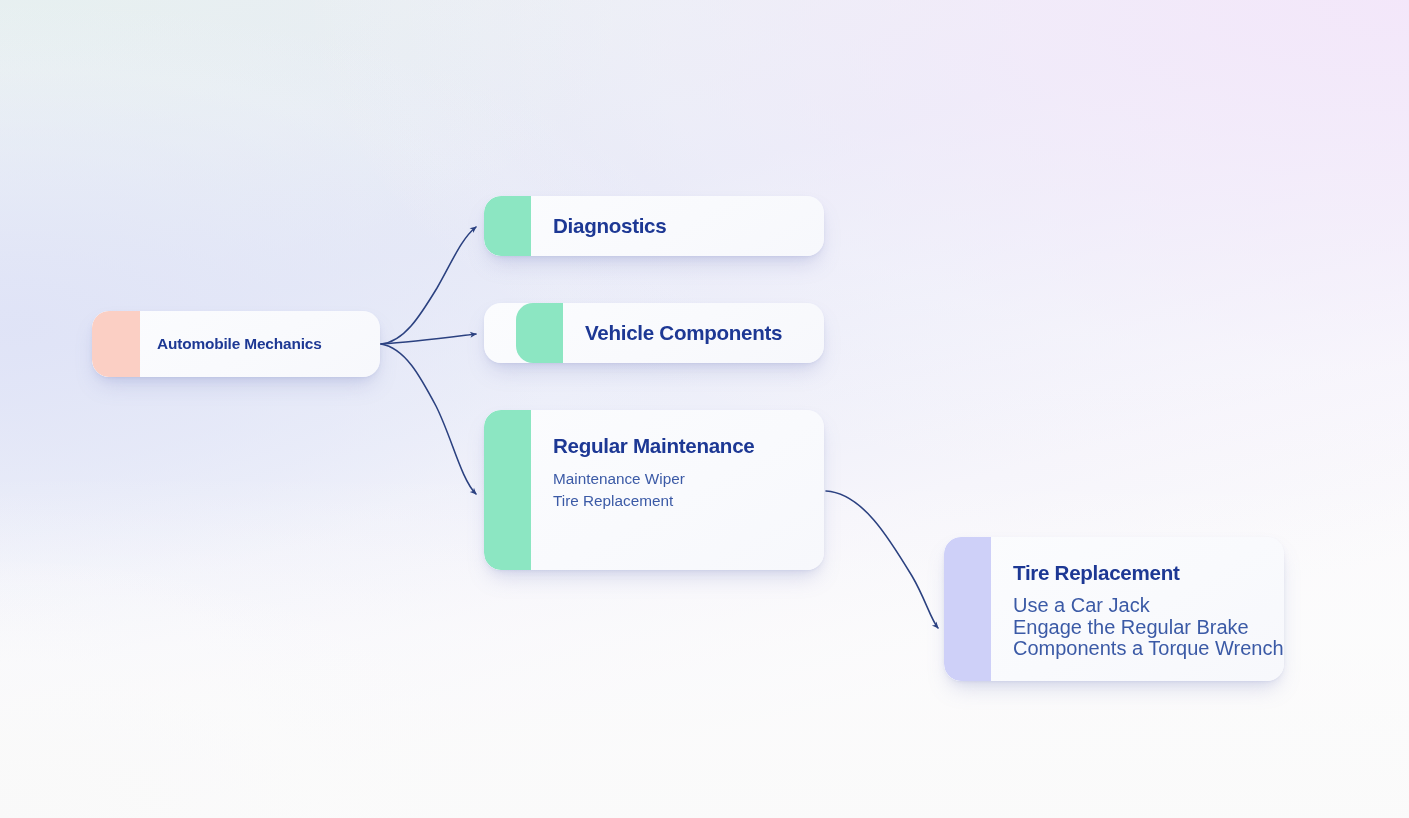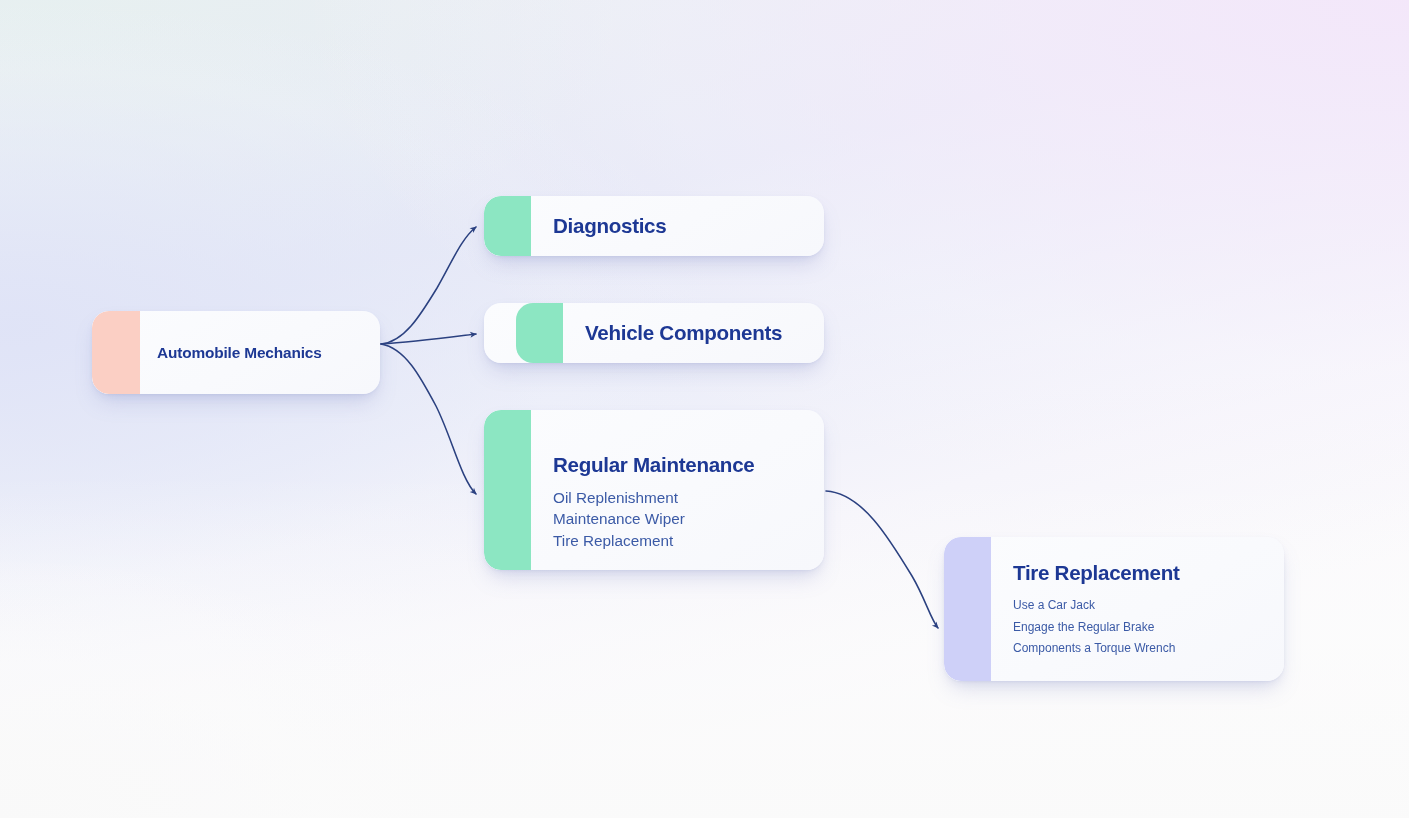--- a/index.html
+++ b/index.html
@@ -140,21 +140,21 @@
   .node-list li {
     color: #3b5aa6;
     white-space: nowrap;
   }
 
   
   #node-root {
     left: 92px;
     top: 311px;
     width: 288px;
-    height: 83px;
+    height: 66px;
   }
   #node-root .accent { width: 48px; }
   #node-root .node-body { padding-left: 17px; }
   #node-root .node-title { font-size: 15.4px; letter-spacing: -0.15px; }
 
   
   .node-simple {
     left: 484px;
     width: 340px;
     height: 60px;
@@ -164,21 +164,21 @@
   #node-vehicle-components { top: 303px; padding-left: 32px; }
 
   
   #node-regular-maintenance {
     left: 484px;
     top: 410px;
     width: 340px;
     height: 160px;
   }
   #node-regular-maintenance .node-body {
-    justify-content: center;
+    justify-content: flex-start;
     padding-top: 24px;
   }
   #node-regular-maintenance .node-title {
     font-size: 20.6px;
     margin-bottom: 10px;
   }
   #node-regular-maintenance .node-list li {
     font-size: 15.3px;
     line-height: 21.6px;
   }
@@ -191,21 +191,21 @@
   }
   #node-tire-replacement .node-body {
     justify-content: flex-start;
     padding-top: 24px;
   }
   #node-tire-replacement .node-title {
     font-size: 20.6px;
     margin-bottom: 10px;
   }
   #node-tire-replacement .node-list li {
-    font-size: 12px;
+    font-size: 20px;
     line-height: 21.6px;
   }
 </style>
 </head>
 <body>
 
 <div id="canvas">
 
   <div class="bg-layer bg-base"></div>
   <div class="bg-layer bg-tint-tl"></div>
@@ -252,21 +252,20 @@
     <div class="node-body">
       <div class="node-title">Vehicle Components</div>
     </div>
   </div>
 
   <div class="node" id="node-regular-maintenance">
     <div class="accent" style="background:#8ce6c2"></div>
     <div class="node-body">
       <div class="node-title">Regular Maintenance</div>
       <ul class="node-list">
-        <li>Oil Replenishment</li>
         <li>Maintenance Wiper</li>
         <li>Tire Replacement</li>
       </ul>
     </div>
   </div>
 
   <div class="node" id="node-tire-replacement">
     <div class="accent" style="background:#ced0f8"></div>
     <div class="node-body">
       <div class="node-title">Tire Replacement</div>

